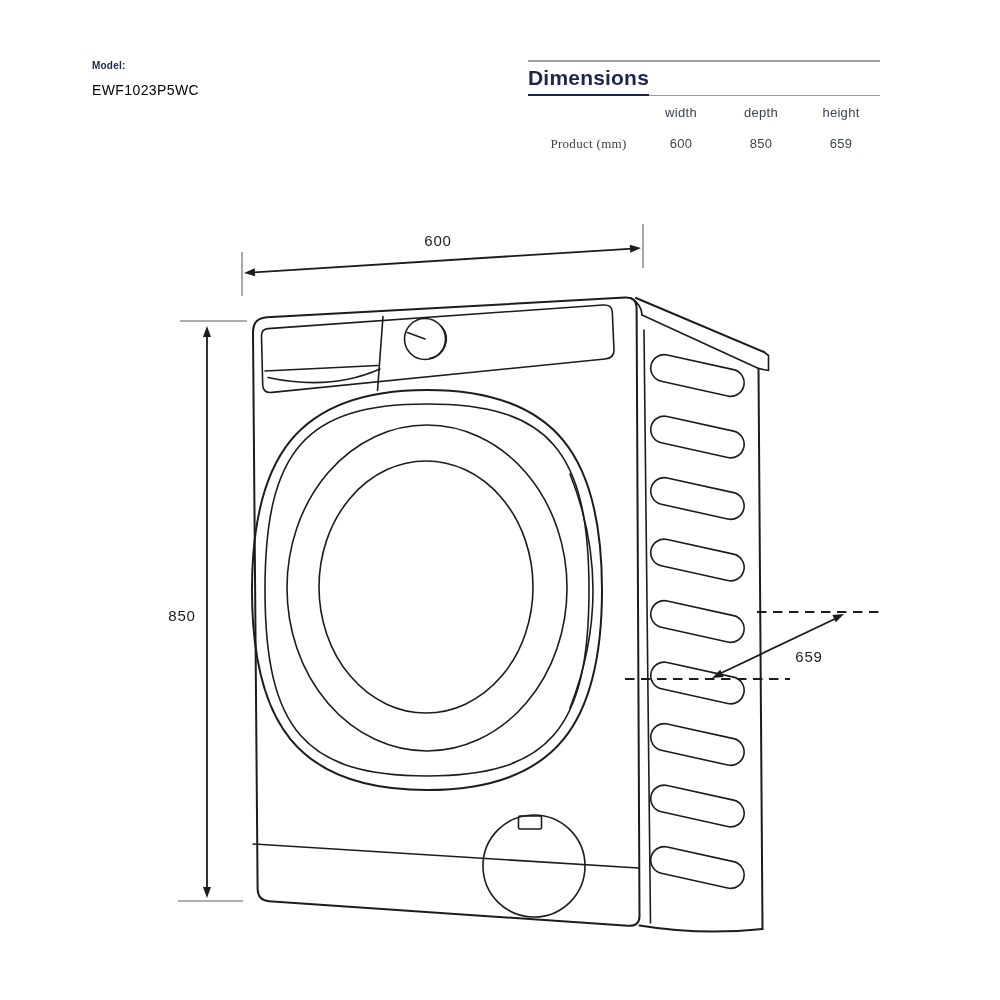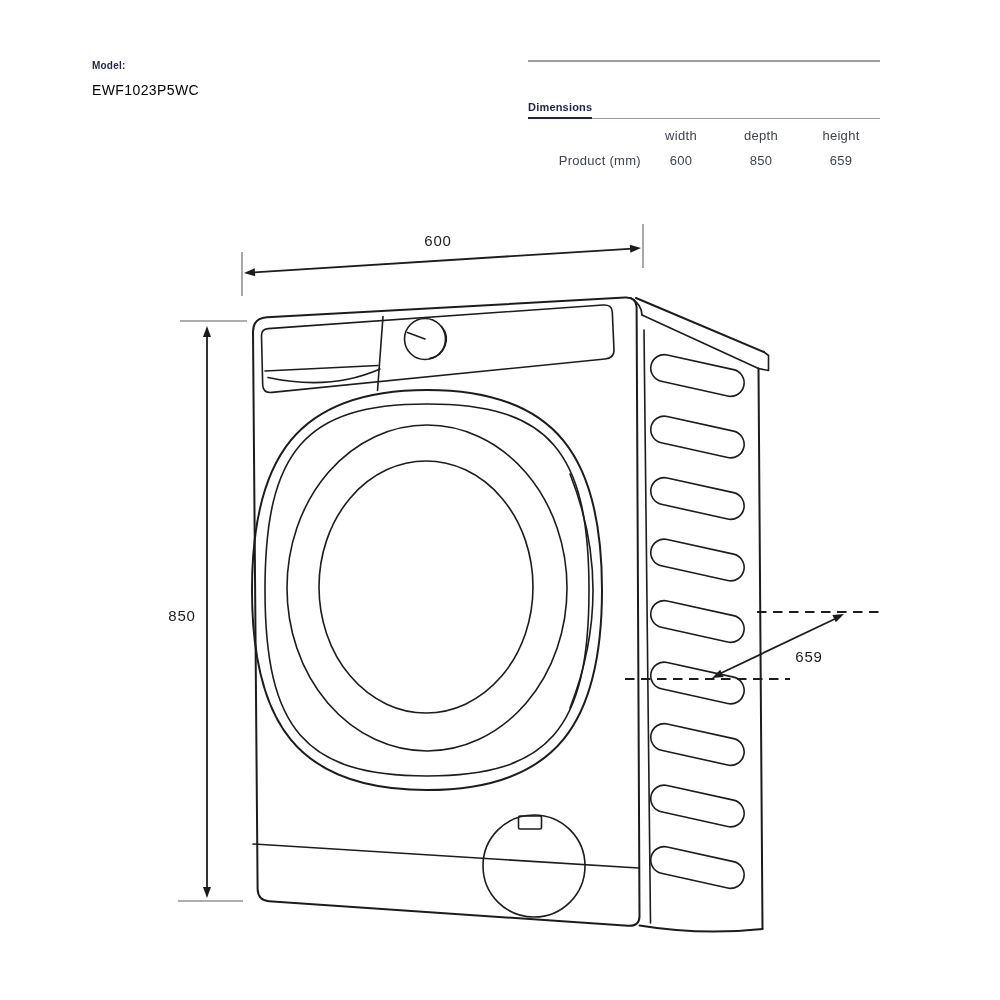--- a/index.html
+++ b/index.html
@@ -6,26 +6,26 @@
   body{
     width:1000px;height:1000px;position:relative;background:#ffffff;
     font-family:"Liberation Sans","DejaVu Sans",sans-serif;overflow:hidden;
   }
   .model-block{position:absolute;left:92px;top:60px;color:#1b2550;}
   .model-label{font-size:10px;font-weight:bold;letter-spacing:.2px;}
   .model-value{font-size:14px;margin-top:11px;letter-spacing:.4px;color:#000000;}
 
   .dim-table{position:absolute;left:528px;top:60px;width:352px;border-top:2px solid #9a9da3;}
   .dt-title-row{border-bottom:1px solid #9a9da3;padding-top:4px;}
-  .dt-title{display:inline-block;font-size:11px;font-weight:bold;color:#1b2550;
-    padding-bottom:4px;border-bottom:2px solid #1b2550;margin-bottom:-1px;letter-spacing:.2px;margin-top:35px;}
-  .dt-grid{display:grid;grid-template-columns:113px 80px 80px 80px;row-gap:10px;margin-top:9px;}
+  .dt-title{display:inline-block;font-size:21px;font-weight:bold;color:#1b2550;
+    padding-bottom:4px;border-bottom:2px solid #1b2550;margin-bottom:-1px;letter-spacing:.2px;}
+  .dt-grid{display:grid;grid-template-columns:113px 80px 80px 80px;row-gap:16px;margin-top:9px;}
   .dt-cell{font-size:13px;color:#3d4250;letter-spacing:.3px;}
   .dt-cell.head,.dt-cell.val{text-align:center;}
-  .dt-cell.rowlabel{padding-left:8px;text-align:right;}
+  .dt-cell.rowlabel{padding-left:8px;text-align:center;font-family:Liberation Serif, serif;}
 
   .diagram{position:absolute;left:0;top:0;}
   .mline{fill:none;stroke:#1c1c1c;stroke-width:2;stroke-linecap:round;stroke-linejoin:round;}
   .thin{stroke-width:1.6;}
   .tick{stroke:#8f9298;stroke-width:1.6;fill:none;}
   .dimline{stroke:#1c1c1c;stroke-width:1.8;fill:none;}
   .dash{stroke:#1c1c1c;stroke-width:2;fill:none;stroke-dasharray:9.5 6.5;}
   .ah{fill:#1c1c1c;stroke:none;}
   .dimtext{font-size:15px;fill:#1c1c1c;letter-spacing:.8px;}
 </style>

